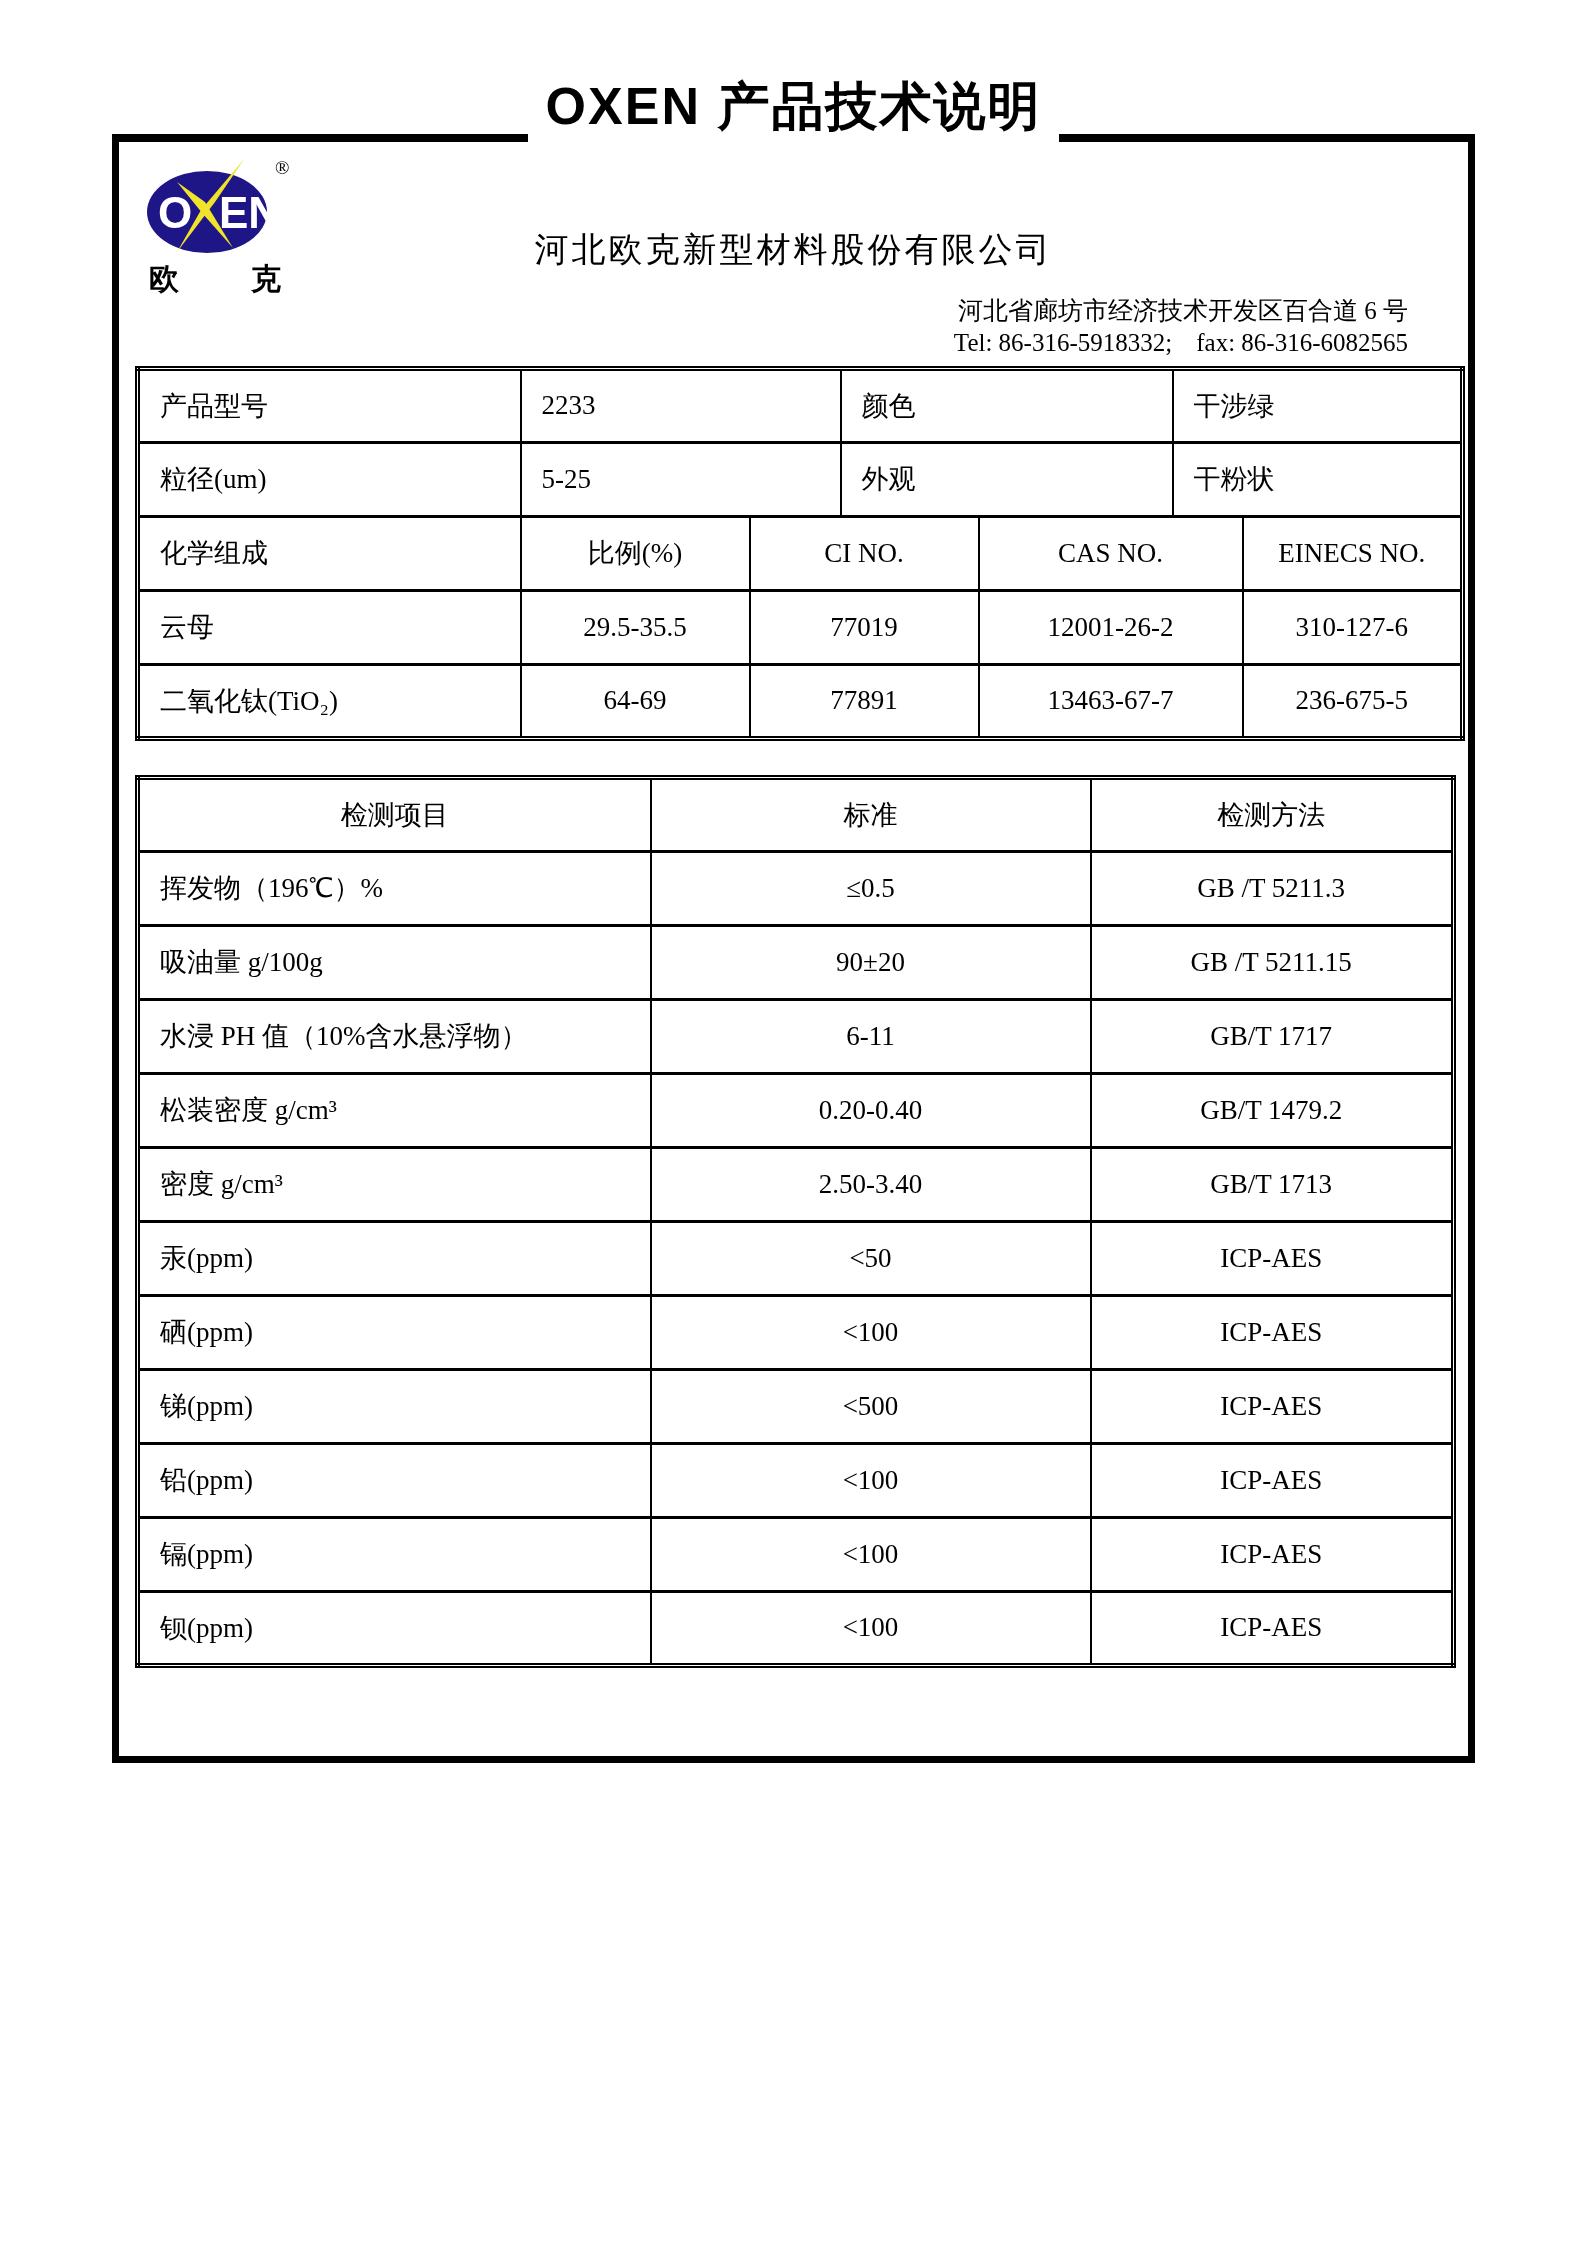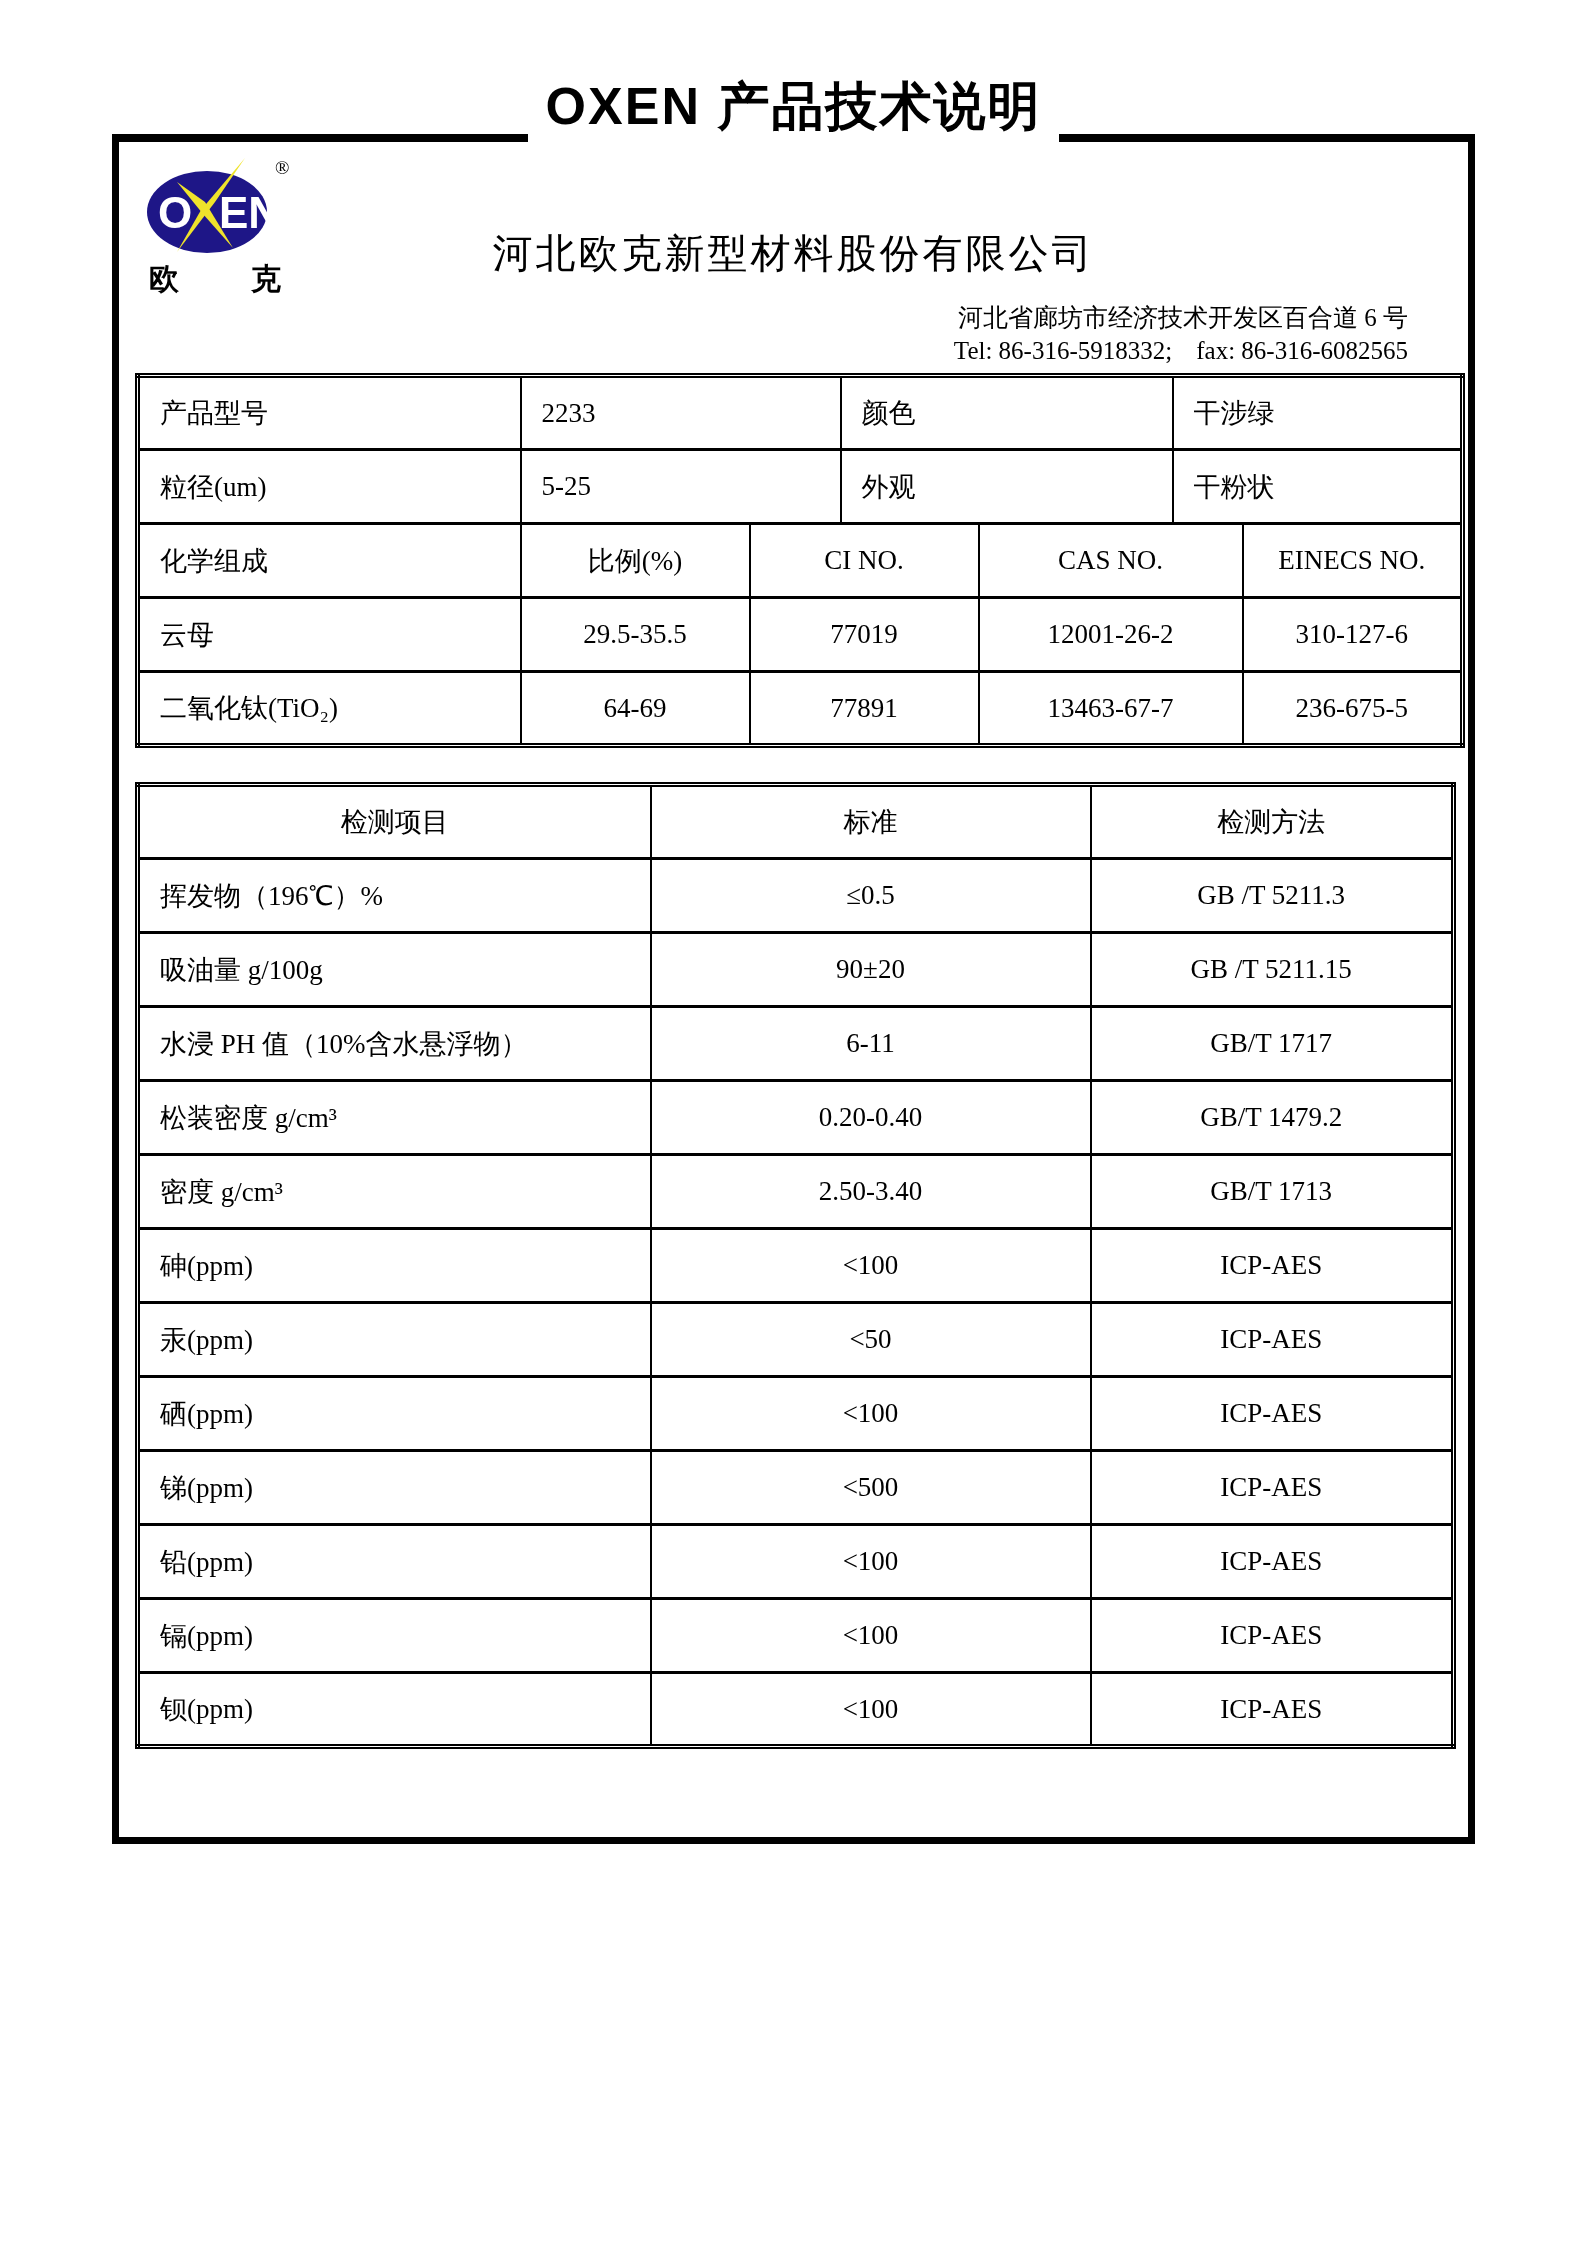--- a/index.html
+++ b/index.html
@@ -25,21 +25,21 @@
   
   .logo { position: absolute; left: 26px; top: 14px; width: 164px; }
   .logo svg { display: block; }
   .logo-caption {
     display: flex; justify-content: space-between; width: 132px;
     margin: 4px 0 0 4px; font-family: "Liberation Sans", sans-serif;
     font-weight: bold; font-size: 30px; line-height: 1;
   }
   .company-name {
     text-align: center; padding-top: 88px;
-    font-size: 40px; letter-spacing: 3px; line-height: 1.2; white-space: nowrap;
+    font-size: 34px; letter-spacing: 3px; line-height: 1.2; white-space: nowrap;
   }
   .address { text-align: right; padding-right: 60px; margin-top: 24px; font-size: 25px; line-height: 1.3; }
   .address .fax-part { margin-left: 24px; }
   
   table { border-collapse: collapse; table-layout: fixed; border: 5px double #000; }
   td {
     border: 3px solid #000; border-left-width: 2px; border-right-width: 2px;
     font-size: 27px; padding: 0 6px; vertical-align: middle;
     overflow: hidden; white-space: nowrap;
   }
@@ -166,25 +166,20 @@
           <td class="al">松装密度 g/cm³</td>
           <td class="ac">0.20-0.40</td>
           <td class="ac">GB/T 1479.2</td>
         </tr>
         <tr>
           <td class="al">密度 g/cm³</td>
           <td class="ac">2.50-3.40</td>
           <td class="ac">GB/T 1713</td>
         </tr>
         <tr>
-          <td class="al">砷(ppm)</td>
-          <td class="ac">&lt;100</td>
-          <td class="ac">ICP-AES</td>
-        </tr>
-        <tr>
           <td class="al">汞(ppm)</td>
           <td class="ac">&lt;50</td>
           <td class="ac">ICP-AES</td>
         </tr>
         <tr>
           <td class="al">硒(ppm)</td>
           <td class="ac">&lt;100</td>
           <td class="ac">ICP-AES</td>
         </tr>
         <tr>

